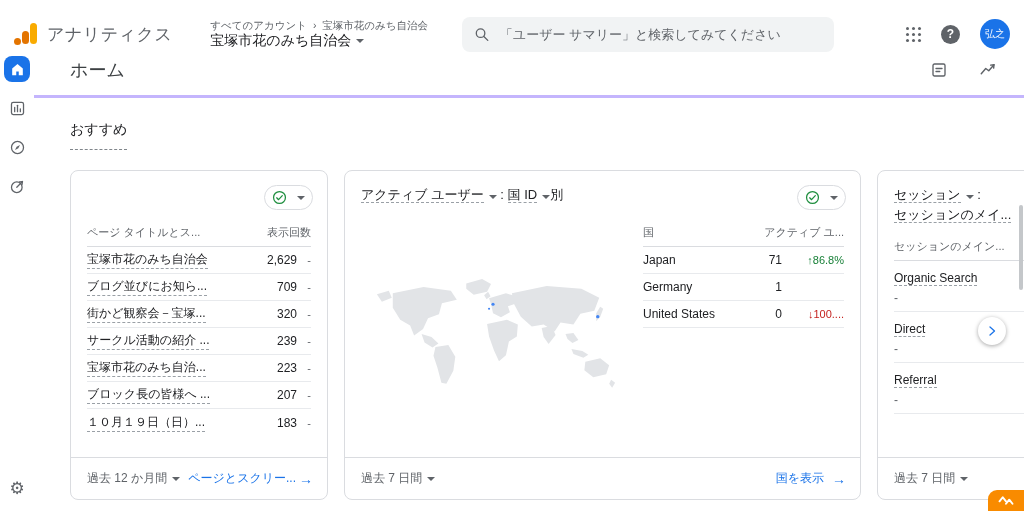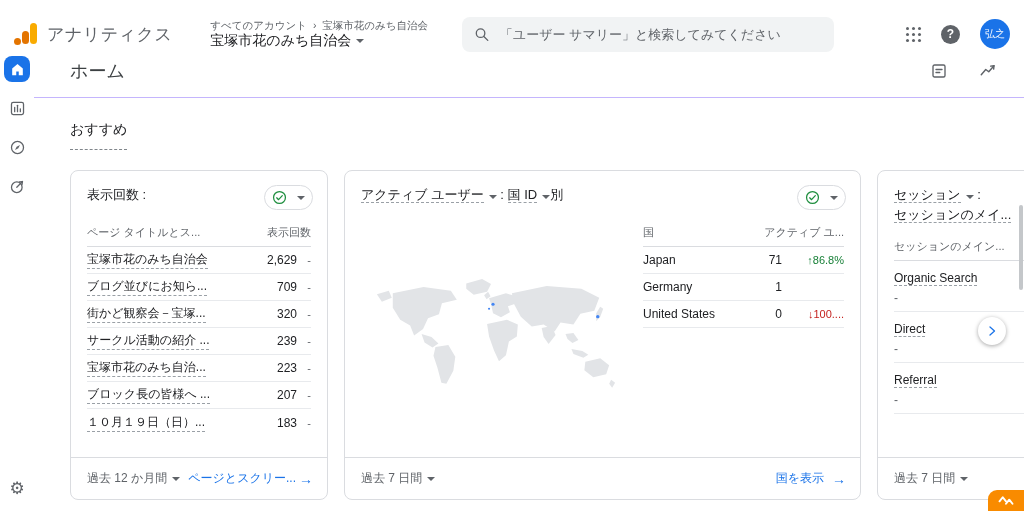--- a/index.html
+++ b/index.html
@@ -39,21 +39,21 @@
   .sidebar { position:absolute; left:0; top:44px; bottom:0; width:34px; background:#fff;
     display:flex; flex-direction:column; align-items:center; padding-top:12px; gap:13px; z-index:10; }
   .nav-item { width:26px; height:26px; display:flex; align-items:center; justify-content:center;
     border-radius:8px; cursor:pointer; }
   .nav-item.active { background:#1a73e8; }
   .sidebar .gear { position:absolute; bottom:12px; font-size:17px; color:#5f6368; cursor:pointer; }
 
   
   .main { position:absolute; left:34px; top:44px; right:0; bottom:0; background:#fff; }
   .page-head { height:54px; display:flex; align-items:center; padding:0 26px 0 36px;
-    border-bottom:1px solid #c4b5fd; }
+    border-bottom:3px solid #c4b5fd; }
   .page-title { font-size:18px; color:#3c4043; }
   .ph-icons { margin-left:auto; display:flex; align-items:center; gap:30px; }
   .ph-icons svg { cursor:pointer; }
   .content { padding:22px 0 0 36px; }
   .section-title { display:inline-block; font-size:14px; color:#202124; padding-bottom:10px;
     border-bottom:1px dashed #80868b; }
   .cards { margin-top:20px; display:flex; gap:16px; align-items:stretch; }
 
   .card { background:#fff; border:1px solid #dadce0; border-radius:8px; height:330px;
     display:flex; flex-direction:column; flex:0 0 auto; }
@@ -204,21 +204,20 @@
   </div>
 
   <div class="content">
     <div class="section-title">おすすめ</div>
 
     <div class="cards">
 
       <div class="card card-views">
         <div class="card-head">
           <div class="card-title">
-            <div><span>表示回数 :</span></div>
           </div>
           <div class="check-pill">
             <svg width="15" height="15" viewBox="0 0 24 24">
               <circle cx="12" cy="12" r="9.5" fill="none" stroke="#1e8e3e" stroke-width="2"></circle>
               <polyline points="7.5,12.5 10.5,15.5 16.5,9" fill="none" stroke="#1e8e3e" stroke-width="2" stroke-linecap="round" stroke-linejoin="round"></polyline>
             </svg>
             <span class="caret"></span>
           </div>
         </div>
         <div class="tbl">

